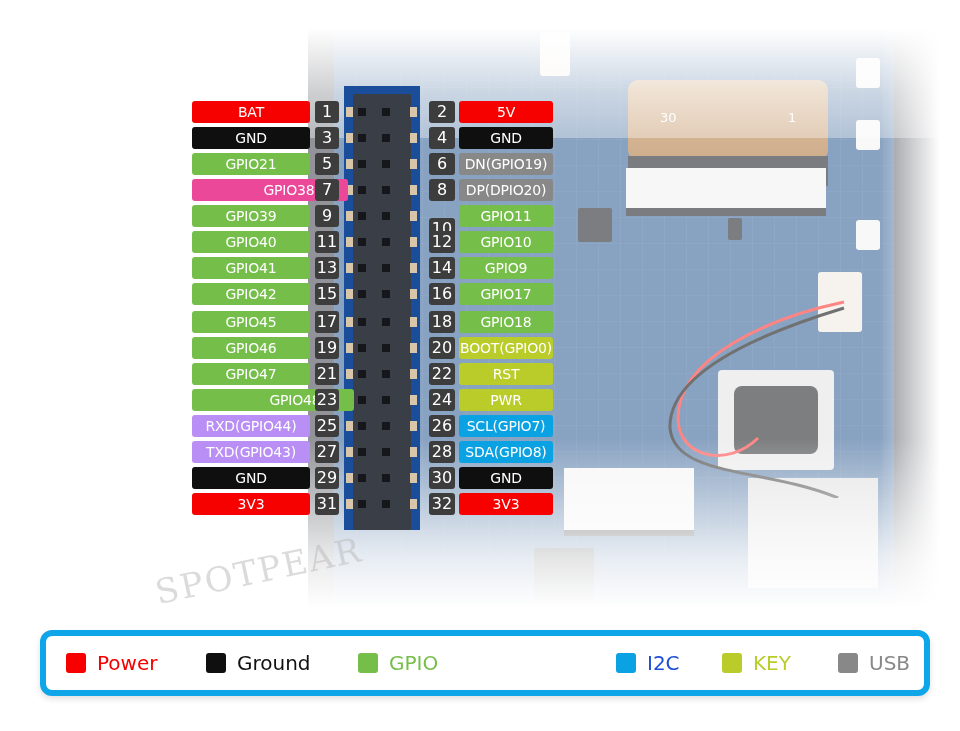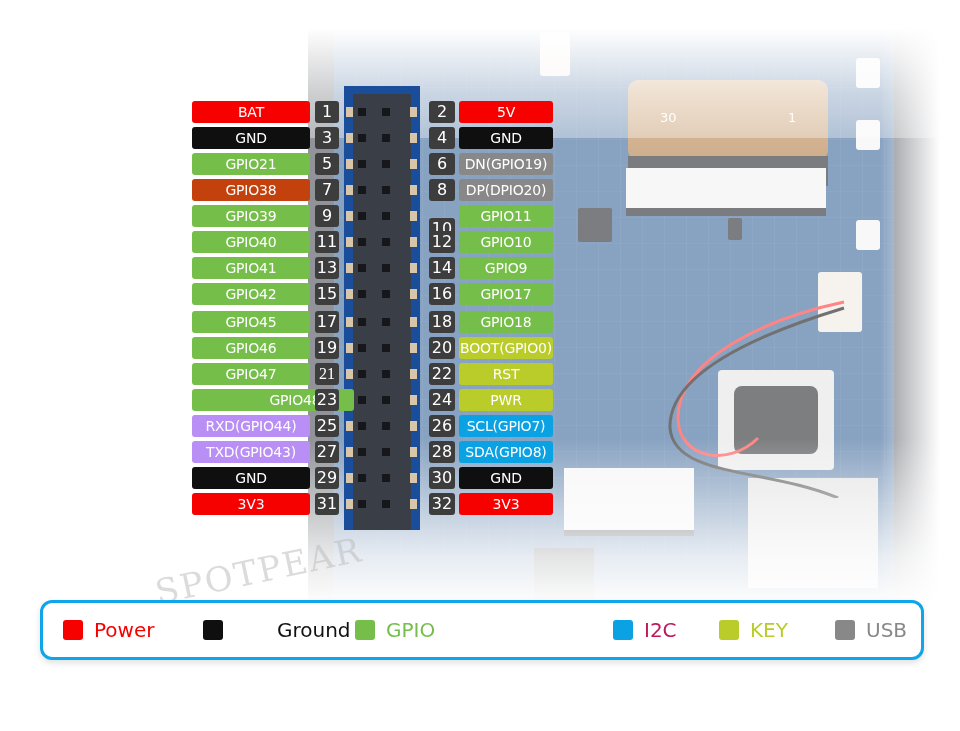--- a/index.html
+++ b/index.html
@@ -48,22 +48,22 @@
   .pill { position:absolute; height:22px; border-radius:3px; color:#fff; font-size:14px;
           line-height:22px; text-align:center; letter-spacing:-0.2px; }
   .pill.left  { left:192px; width:118px; }
   .pill.right { left:459px; width:94px; }
   .num { position:absolute; height:22px; border-radius:3px; background:#3d3d3d; color:#fff; font-size:16px;
          line-height:22px; text-align:center; }
   .num.left  { left:315px; width:24px; }
   .num.right { left:429px; width:26px; }
 
   
-  .legend { position:absolute; left:40px; top:600px; width:878px; height:54px; background:#fff;
-            border:3px solid #0ea5e9; border-radius:12px; box-shadow:0 3px 6px rgba(0,0,0,0.12); }
+  .legend { position:absolute; left:40px; top:630px; width:878px; height:54px; background:#fff;
+            border:6px solid #0ea5e9; border-radius:12px; box-shadow:0 3px 6px rgba(0,0,0,0.12); }
   .legend-item { position:absolute; top:0; height:54px; display:flex; align-items:center; }
   .swatch { width:20px; height:20px; border-radius:3px; margin-right:11px; }
   .legend-label { font-size:20px; font-family:"DejaVu Sans", sans-serif; }
 
   .watermark { position:absolute; left:160px; top:572px; font-family:"DejaVu Serif", serif;
                font-size:34px; color:rgba(190,190,190,0.55); transform:rotate(-12deg);
                transform-origin:left bottom; letter-spacing:2px; }
 </style>
 </head>
 <body>
@@ -171,21 +171,21 @@
     <div class="pill right" style="top: 101px; background: rgb(247, 0, 0);">5V</div>
     <div class="num right" style="top: 101px;">2</div>
     <div class="pill left" style="top: 127px; background: rgb(15, 15, 15);">GND</div>
     <div class="num left" style="top: 127px;">3</div>
     <div class="pill right" style="top: 127px; background: rgb(15, 15, 15);">GND</div>
     <div class="num right" style="top: 127px;">4</div>
     <div class="pill left" style="top: 153px; background: rgb(118, 190, 74);">GPIO21</div>
     <div class="num left" style="top: 153px;">5</div>
     <div class="pill right" style="top: 153px; background: rgb(136, 136, 136);">DN(GPIO19)</div>
     <div class="num right" style="top: 153px;">6</div>
-    <div class="pill left" style="top: 179px; background: #c2410c;">GPIO38</div>
+    <div class="pill left" style="top: 179px; background: #ec4899; padding-left: 38px;">GPIO38</div>
     <div class="num left" style="top: 179px;">7</div>
     <div class="pill right" style="top: 179px; background: rgb(136, 136, 136);">DP(DPIO20)</div>
     <div class="num right" style="top: 179px;">8</div>
     <div class="pill left" style="top: 205px; background: rgb(118, 190, 74);">GPIO39</div>
     <div class="num left" style="top: 205px;">9</div>
     <div class="pill right" style="top: 205px; background: rgb(118, 190, 74);">GPIO11</div>
     <div class="num right" style="top: 218px;">10</div>
     <div class="pill left" style="top: 231px; background: rgb(118, 190, 74);">GPIO40</div>
     <div class="num left" style="top: 231px;">11</div>
     <div class="pill right" style="top: 231px; background: rgb(118, 190, 74);">GPIO10</div>
@@ -200,21 +200,21 @@
     <div class="num right" style="top: 283px;">16</div>
     <div class="pill left" style="top: 311px; background: rgb(118, 190, 74);">GPIO45</div>
     <div class="num left" style="top: 311px;">17</div>
     <div class="pill right" style="top: 311px; background: rgb(118, 190, 74);">GPIO18</div>
     <div class="num right" style="top: 311px;">18</div>
     <div class="pill left" style="top: 337px; background: rgb(118, 190, 74);">GPIO46</div>
     <div class="num left" style="top: 337px;">19</div>
     <div class="pill right" style="top: 337px; background: rgb(185, 204, 42);">BOOT(GPIO0)</div>
     <div class="num right" style="top: 337px;">20</div>
     <div class="pill left" style="top: 363px; background: rgb(118, 190, 74);">GPIO47</div>
-    <div class="num left" style="top: 363px; font-family: Liberation Serif, serif;">21</div>
+    <div class="num left" style="top: 363px;">21</div>
     <div class="pill right" style="top: 363px; background: rgb(185, 204, 42);">RST</div>
     <div class="num right" style="top: 363px;">22</div>
     <div class="pill left" style="top: 389px; background: rgb(118, 190, 74); padding-left: 44px;">GPIO48</div>
     <div class="num left" style="top: 389px;">23</div>
     <div class="pill right" style="top: 389px; background: rgb(185, 204, 42);">PWR</div>
     <div class="num right" style="top: 389px;">24</div>
     <div class="pill left" style="top: 415px; background: rgb(185, 142, 245);">RXD(GPIO44)</div>
     <div class="num left" style="top: 415px;">25</div>
     <div class="pill right" style="top: 415px; background: rgb(10, 162, 226);">SCL(GPIO7)</div>
     <div class="num right" style="top: 415px;">26</div>
@@ -232,31 +232,31 @@
     <div class="num right" style="top: 493px;">32</div>
   </div>
 
 <div class="watermark">SPOTPEAR</div>
 
 <div class="legend" id="legend">
     <div class="legend-item" style="left: 20px;">
       <span class="swatch" style="background: rgb(247, 0, 0);"></span>
       <span class="legend-label" style="color: rgb(247, 0, 0);">Power</span>
     </div>
-    <div class="legend-item" style="left: 160px; gap: 43px;">
+    <div class="legend-item" style="left: 160px;">
       <span class="swatch" style="background: rgb(15, 15, 15);"></span>
       <span class="legend-label" style="color: rgb(17, 17, 17);">Ground</span>
     </div>
     <div class="legend-item" style="left: 312px;">
       <span class="swatch" style="background: rgb(118, 190, 74);"></span>
       <span class="legend-label" style="color: rgb(118, 190, 74);">GPIO</span>
     </div>
     <div class="legend-item" style="left: 570px;">
       <span class="swatch" style="background: rgb(10, 162, 226);"></span>
-      <span class="legend-label" style="color: #be185d;">I2C</span>
+      <span class="legend-label" style="color: #1d4ed8;">I2C</span>
     </div>
     <div class="legend-item" style="left: 676px;">
       <span class="swatch" style="background: rgb(185, 204, 42);"></span>
       <span class="legend-label" style="color: rgb(185, 204, 42);">KEY</span>
     </div>
     <div class="legend-item" style="left: 792px;">
       <span class="swatch" style="background: rgb(136, 136, 136);"></span>
       <span class="legend-label" style="color: rgb(136, 136, 136);">USB</span>
     </div>
   </div>

